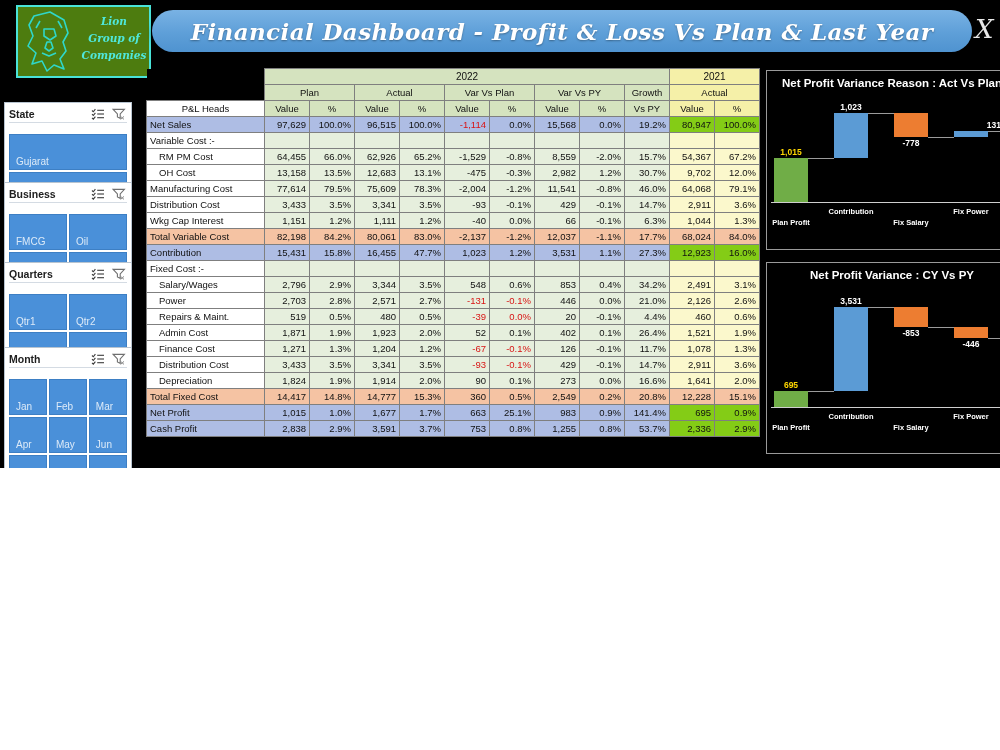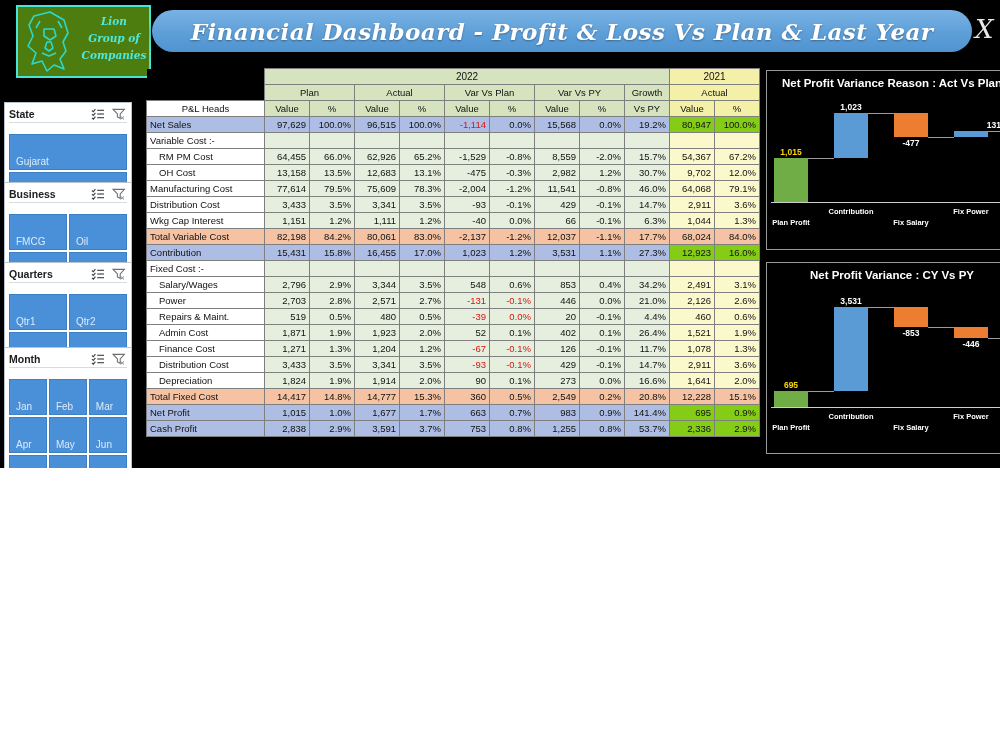--- a/index.html
+++ b/index.html
@@ -477,21 +477,21 @@
               <td class="num">-1.1%</td>
               <td class="num w-growth">17.7%</td>
               <td class="num y">68,024</td>
               <td class="num y">84.0%</td>
             </tr>
             <tr class="r-hl">
               <td class="lbl">Contribution</td>
               <td class="num">15,431</td>
               <td class="num">15.8%</td>
               <td class="num">16,455</td>
-              <td class="num">17.0%</td>
+              <td class="num">47.7%</td>
               <td class="num">1,023</td>
               <td class="num">1.2%</td>
               <td class="num">3,531</td>
               <td class="num">1.1%</td>
               <td class="num w-growth">27.3%</td>
               <td class="num y">12,923</td>
               <td class="num y">16.0%</td>
             </tr>
             <tr class="r-sec">
               <td class="lbl">Fixed Cost :-</td>
@@ -619,21 +619,21 @@
               <td class="num y">12,228</td>
               <td class="num y">15.1%</td>
             </tr>
             <tr class="r-hl">
               <td class="lbl">Net Profit</td>
               <td class="num">1,015</td>
               <td class="num">1.0%</td>
               <td class="num">1,677</td>
               <td class="num">1.7%</td>
               <td class="num">663</td>
-              <td class="num">0.7%</td>
+              <td class="num">25.1%</td>
               <td class="num">983</td>
               <td class="num">0.9%</td>
               <td class="num w-growth">141.4%</td>
               <td class="num y">695</td>
               <td class="num y">0.9%</td>
             </tr>
             <tr class="r-hl">
               <td class="lbl">Cash Profit</td>
               <td class="num">2,838</td>
               <td class="num">2.9%</td>
@@ -658,21 +658,21 @@
           <div class="bar green" style="left: 7.2px; top: 68.6831px; width: 33.6px; height: 44.3169px;"></div>
           <div class="conn" style="left: 40.8px; width: 26.4px; top: 68.6831px;"></div>
           <div class="dlabel first" style="left: -6px; width: 60px; top: 57.6831px;">1,015</div>
           <div class="xtick" style="left: -10px; width: 68px; top: 129px;">Plan Profit</div>
           <div class="bar blue" style="left: 67.2px; top: 24.0169px; width: 33.6px; height: 44.6662px;"></div>
           <div class="conn" style="left: 100.8px; width: 26.4px; top: 24.0169px;"></div>
           <div class="dlabel" style="left: 54px; width: 60px; top: 13.0169px;">1,023</div>
           <div class="xtick" style="left: 50px; width: 68px; top: 118px;">Contribution</div>
           <div class="bar orange" style="left: 127.2px; top: 24.0169px; width: 33.6px; height: 23.9267px;"></div>
           <div class="conn" style="left: 160.8px; width: 26.4px; top: 47.9437px;"></div>
-          <div class="dlabel" style="left: 114px; width: 60px; top: 48.9437px;">-477</div>
+          <div class="dlabel" style="left: 114px; width: 60px; top: 48.9437px;">-778</div>
           <div class="xtick" style="left: 110px; width: 68px; top: 129px;">Fix Salary</div>
           <div class="bar blue" style="left: 187.2px; top: 42.224px; width: 33.6px; height: 5.71972px;"></div>
           <div class="conn" style="left: 220.8px; width: 26.4px; top: 42.224px;"></div>
           <div class="dlabel" style="left: 174px; width: 60px; top: 31.224px; text-align: right;">131</div>
           <div class="xtick" style="left: 170px; width: 68px; top: 118px;">Fix Power</div>
           <div class="xtick" style="left: 230px; width: 68px; top: 129px;">Oth Fix</div>
         </div>
     </div>
 
     <div class="chart-card" id="chart2">

